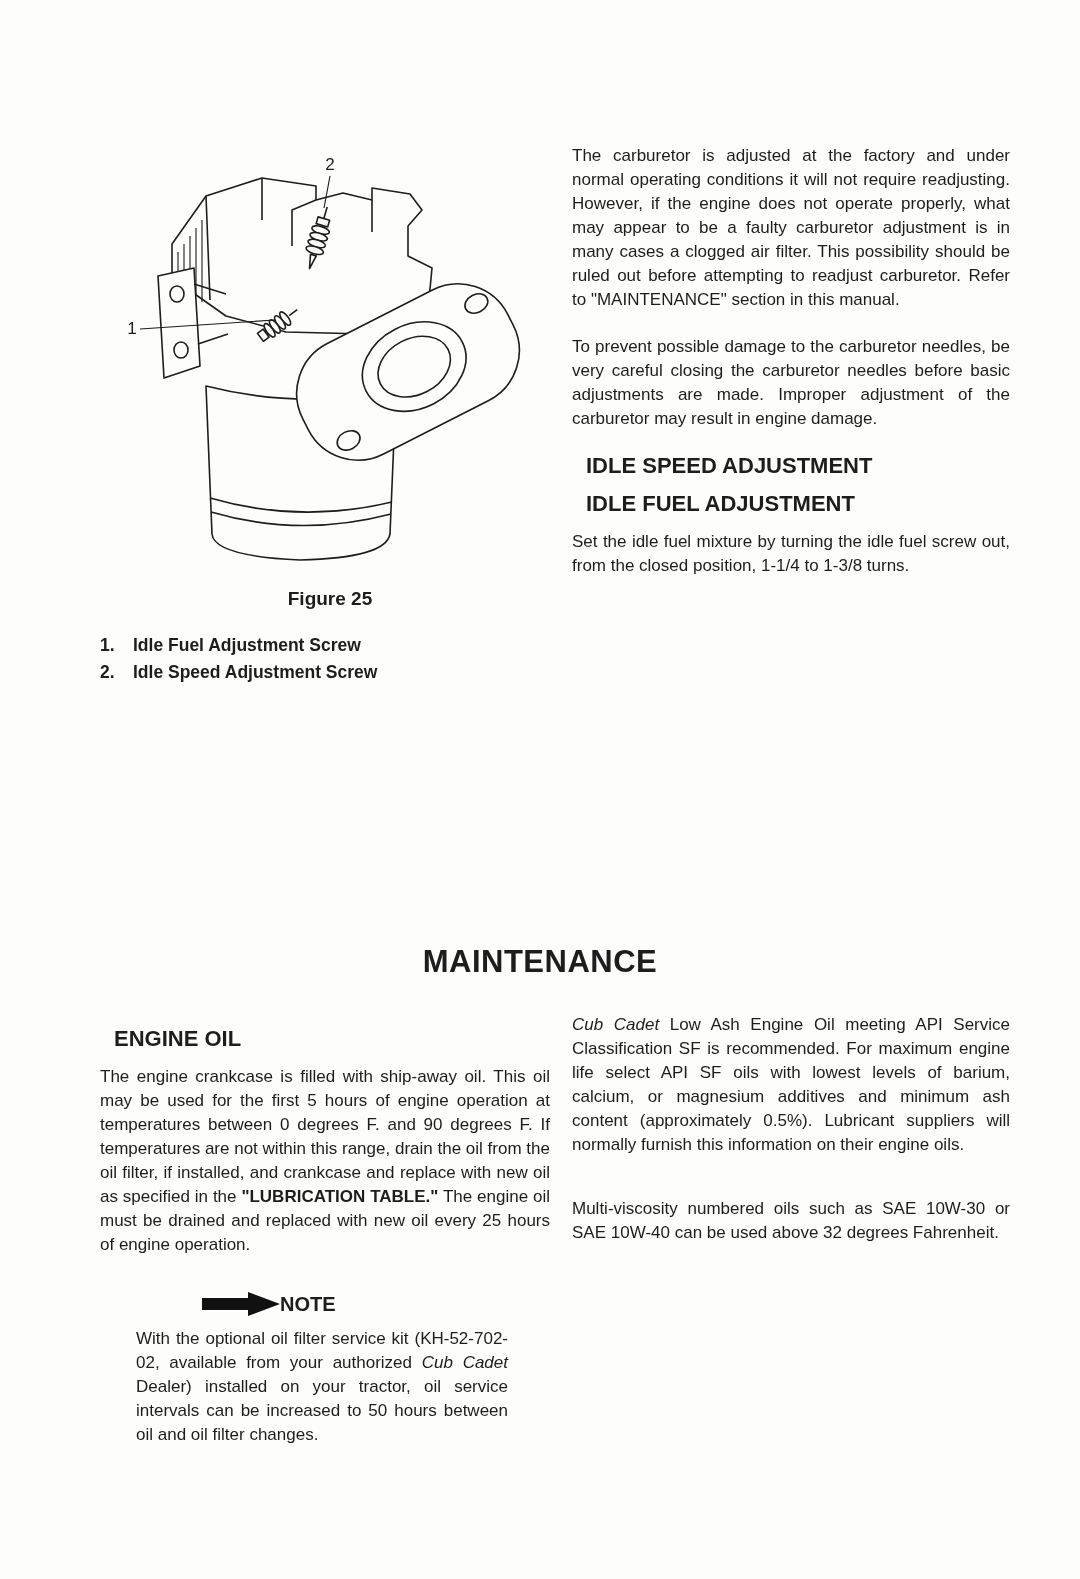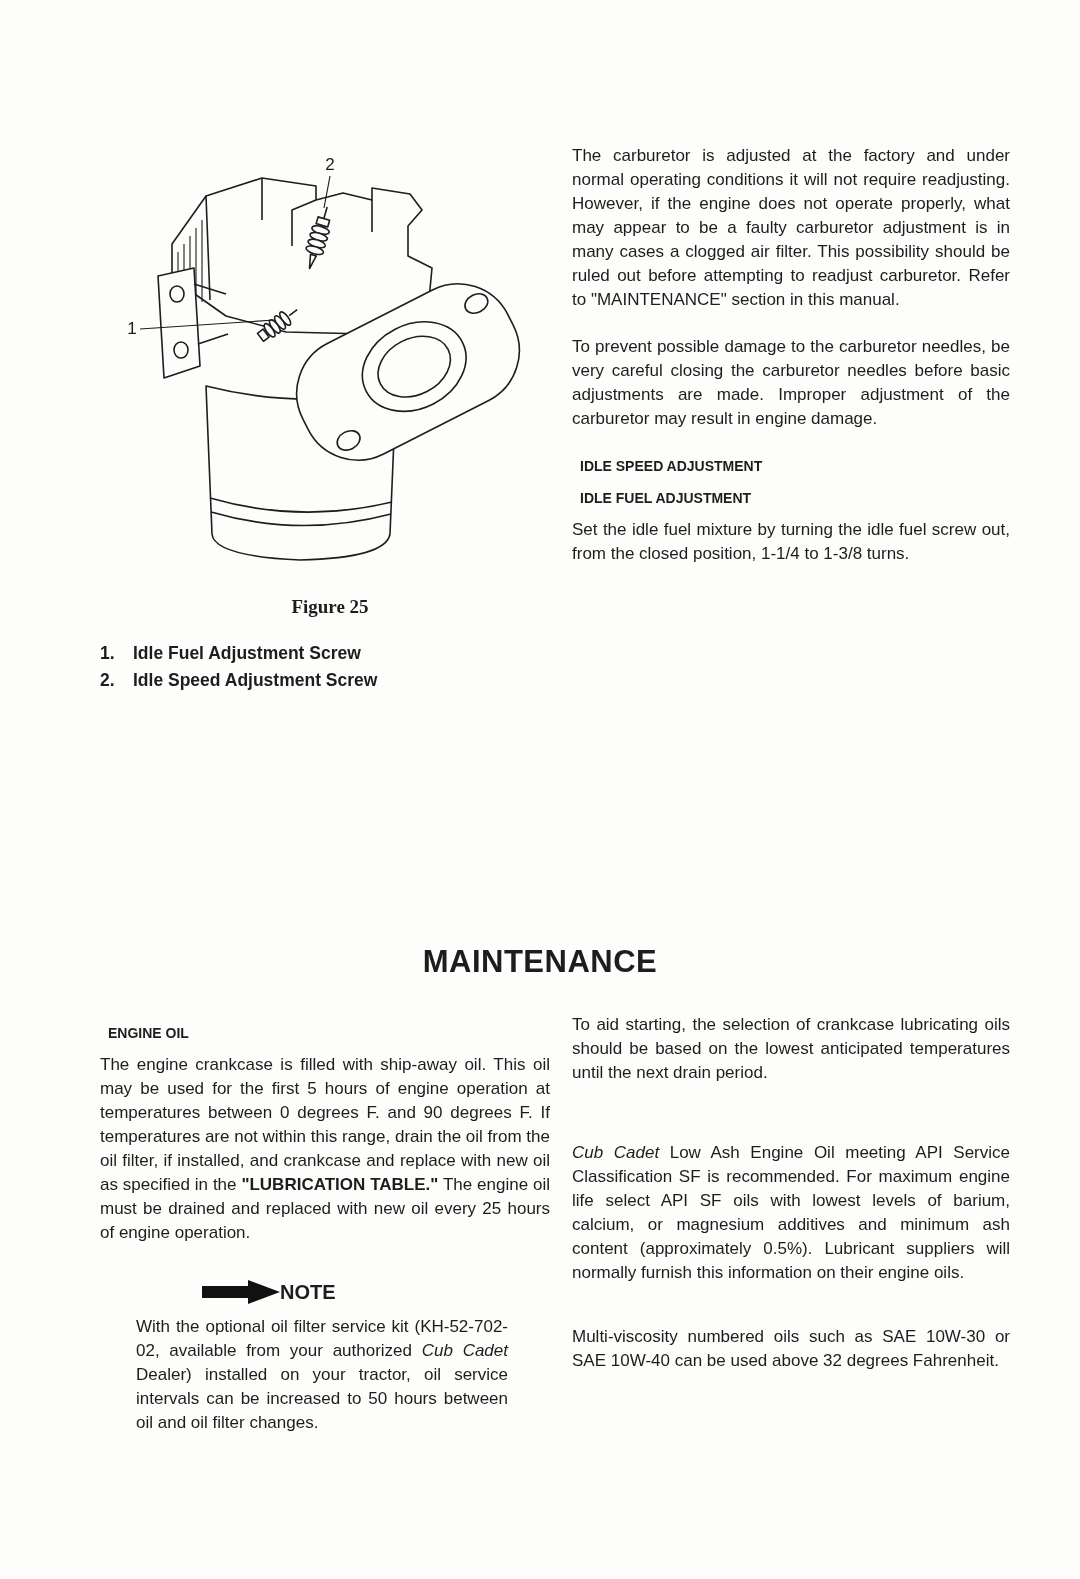--- a/index.html
+++ b/index.html
@@ -1,24 +1,24 @@
 <!DOCTYPE html>
 <html><head>
 <meta charset="utf-8">
 <style>
   html,body{margin:0;padding:0;background:#ffffff;}
   .page{position:relative;width:1080px;height:1579px;background:#fdfdfb;color:#1d1d1d;
         font-family:"Liberation Sans",sans-serif;overflow:hidden;}
   .col{position:absolute;}
   .para{font-size:17px;line-height:24px;text-align:justify;margin:0 0 23px 0;}
-  .h{font-size:14px;line-height:24px;font-weight:bold;margin:8px;}
+  .h{font-size:22px;line-height:24px;font-weight:bold;margin:14px;}
   .figure-area{position:absolute;left:100px;top:148px;width:460px;}
   .carb{display:block;width:440px;height:440px;margin-left:10px;}
-  .fig-caption{font-family:Liberation Serif, serif;font-size:19px;font-weight:bold;
-               text-align:center;margin-top:8px;}
+  .fig-caption{font-family:Liberation Sans, sans-serif;font-size:19px;font-weight:bold;
+               text-align:center;margin-top:0;}
   .legend{margin-top:22px;font-size:17.5px;font-weight:bold;line-height:27px;}
   .legend-row{display:flex;}
   .legend-num{width:33px;flex:none;}
   .rc-top{left:572px;top:144px;width:438px;}
   .maint-title{position:absolute;left:0;top:944px;width:100%;text-align:center;
                font-size:31px;font-weight:bold;letter-spacing:.5px;}
   .lc-bot{left:100px;top:1013px;width:450px;}
   .rc-bot{left:572px;top:1013px;width:438px;}
   .gap-lg{margin-bottom:56px;}
   .gap-md{margin-bottom:40px;}
@@ -114,19 +114,18 @@
     <div class="note-head">
       <svg width="78" height="26" viewBox="0 0 78 26">
         <polygon points="0,7 46,7 46,1 78,13 46,25 46,19 0,19" fill="#111"></polygon>
       </svg>
       <span class="note-label">NOTE</span>
     </div>
     <p class="note-body"><span>With the optional oil filter service kit (KH-52-702-02, available from your authorized </span><i>Cub Cadet</i><span> Dealer) installed on your tractor, oil service intervals can be increased to 50 hours between oil and oil filter changes.</span></p>
   </div>
 
   <div class="col rc-bot">
-    <p class="para gap-lg">To aid starting, the selection of crankcase lubricating oils should be based on the lowest anticipated temperatures until the next drain period.</p>
     <p class="para gap-md"><i>Cub Cadet</i><span> Low Ash Engine Oil meeting API Service Classification SF is recommended. For maximum engine life select API SF oils with lowest levels of barium, calcium, or magnesium additives and minimum ash content (approximately 0.5%). Lubricant suppliers will normally furnish this information on their engine oils.</span></p>
     <p class="para">Multi-viscosity numbered oils such as SAE 10W-30 or SAE 10W-40 can be used above 32 degrees Fahrenheit.</p>
   </div>
 
 
 </div>
 
 </body></html>

